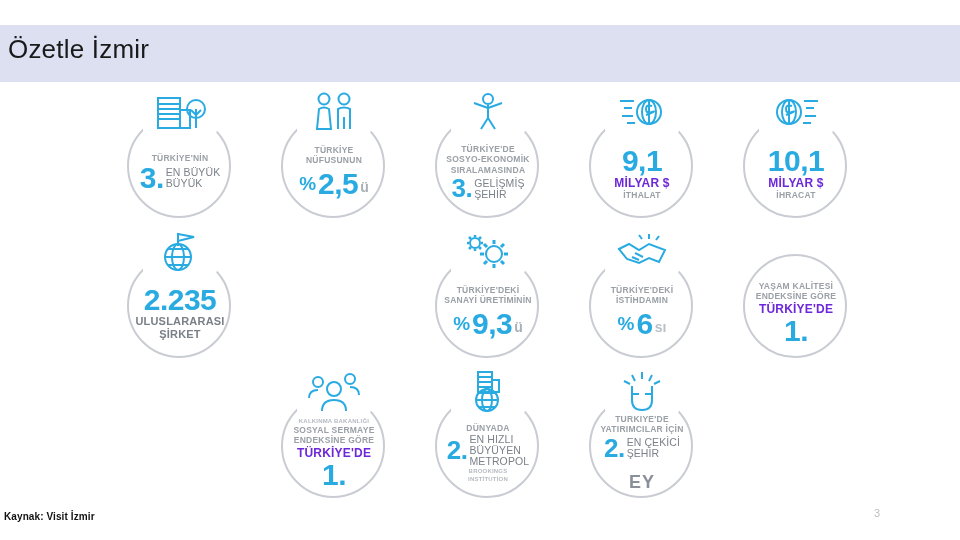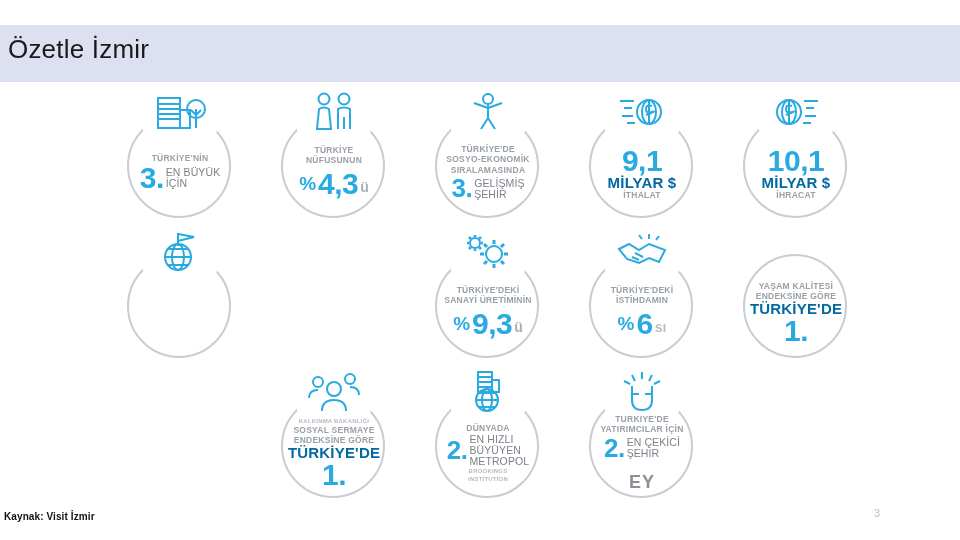--- a/index.html
+++ b/index.html
@@ -79,21 +79,21 @@
   .big{
     color:#29abe2;font-size:30px;font-weight:700;line-height:30px;
     letter-spacing:-.5px;
   }
   .big-sm{font-size:26px;line-height:27px;}
   .mid{
     color:#7a8088;font-size:11px;font-weight:700;letter-spacing:.2px;
     line-height:13px;white-space:nowrap;
   }
   .dark{
-    color:#0369a1;font-size:15px;font-weight:700;letter-spacing:.2px;
+    color:#6d28d9;font-size:12px;font-weight:700;letter-spacing:.2px;
     line-height:14px;white-space:nowrap;
   }
 
   
   .inline{display:flex;align-items:center;justify-content:center;gap:2px;}
   .inline .stack{
     display:flex;flex-direction:column;align-items:flex-start;
     line-height:11px;
   }
   .inline .stack span{
@@ -149,21 +149,21 @@
                 <line x1="44" y1="23" x2="49" y2="18"></line>
             </g>
           </svg>
         </div>
         <div class="content">
           <div class="cap">TÜRKİYE'NİN</div>
           <div class="inline">
             <span class="big">3.</span>
             <span class="stack">
               <span>EN BÜYÜK</span>
-              <span>İÇİN</span>
+              <span>BÜYÜK</span>
             </span>
           </div>
         </div>
       </div>
 
       <div class="badge c2">
         <div class="ring"></div>
         <div class="icon-wrap">
           <svg width="46" height="42" viewBox="0 0 46 42">
             <g fill="none" stroke="#29abe2" stroke-width="2">
@@ -173,21 +173,21 @@
               <path d="M27 38 L27 18 Q33 15 39 18 L39 38"></path>
               <line x1="33" y1="26" x2="33" y2="38"></line>
             </g>
           </svg>
         </div>
         <div class="content">
           <div class="cap">TÜRKİYE</div>
           <div class="cap">NÜFUSUNUN</div>
           <div class="inline">
             <span class="pct">%</span>
-            <span class="big">4,3</span>
+            <span class="big">2,5</span>
             <span class="suf">ü</span>
           </div>
         </div>
       </div>
 
       <div class="badge c3">
         <div class="ring"></div>
         <div class="icon-wrap">
           <svg width="44" height="40" viewBox="0 0 44 40">
             <g fill="none" stroke="#29abe2" stroke-width="2">
@@ -268,20 +268,25 @@
             <g fill="none" stroke="#29abe2" stroke-width="2">
               <circle cx="21" cy="27" r="13"></circle>
               <ellipse cx="21" cy="27" rx="6" ry="13"></ellipse>
               <line x1="8" y1="27" x2="34" y2="27"></line>
               <line x1="11" y1="19" x2="31" y2="19"></line>
               <line x1="11" y1="35" x2="31" y2="35"></line>
               <line x1="21" y1="3" x2="21" y2="16"></line>
               <path d="M21 4 L37 7 L21 11 Z"></path>
             </g>
           </svg>
+        </div>
+        <div class="content">
+          <div class="big">2.235</div>
+          <div class="mid">ULUSLARARASI</div>
+          <div class="mid">ŞİRKET</div>
         </div>
       </div>
 
 
       <div class="badge c3">
         <div class="ring"></div>
         <div class="icon-wrap">
           <svg width="52" height="40" viewBox="0 0 52 40">
             <g fill="none" stroke="#29abe2" stroke-width="2">
               <circle cx="32" cy="22" r="8"></circle>

